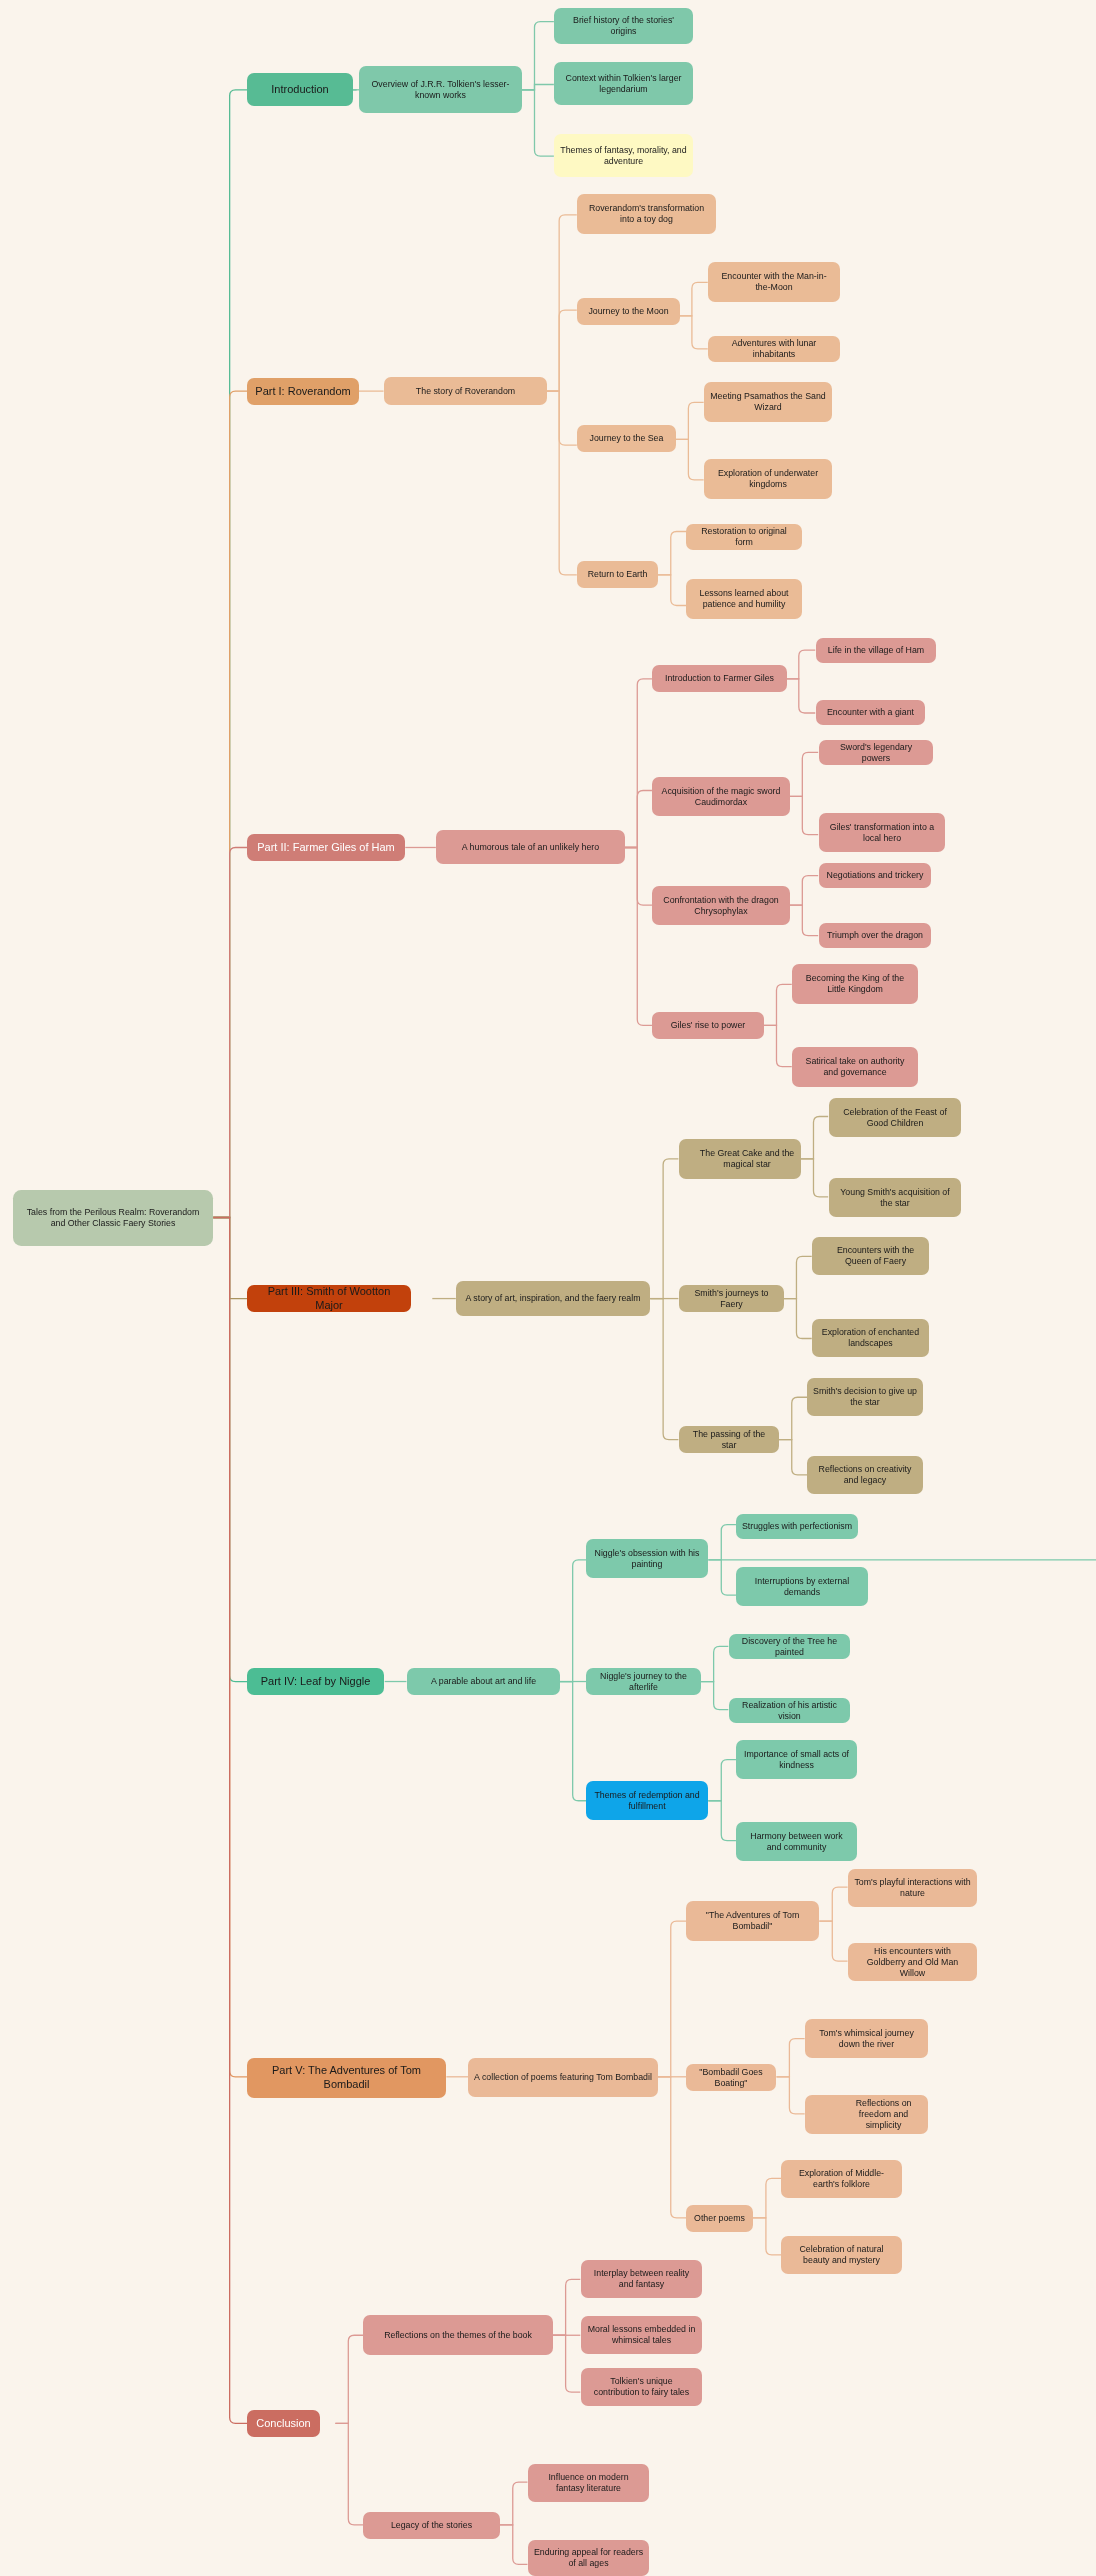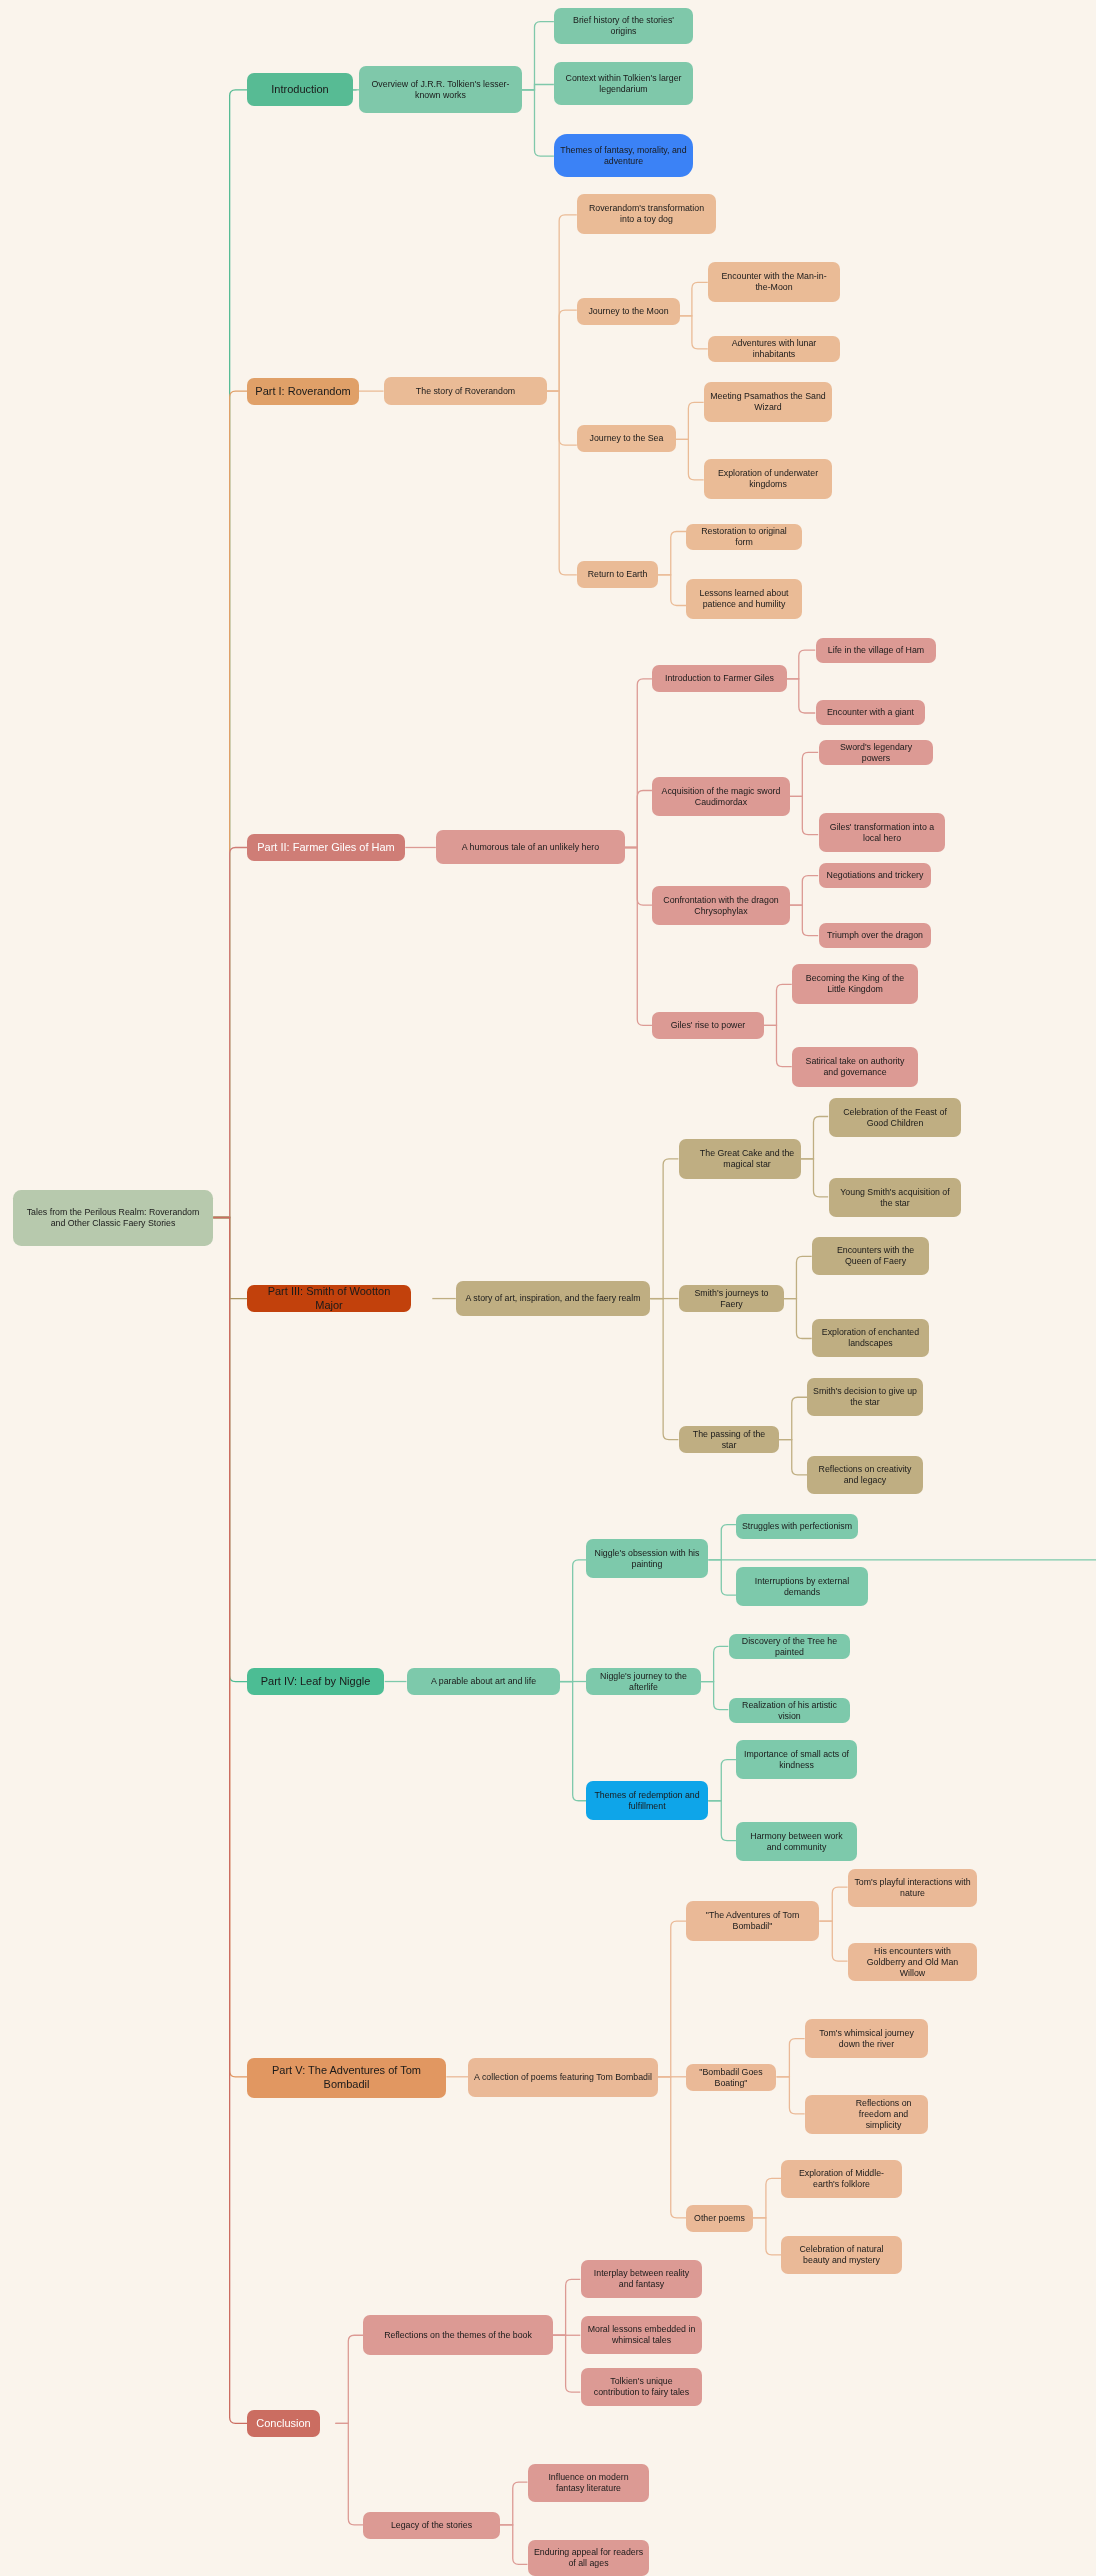--- a/index.html
+++ b/index.html
@@ -143,21 +143,21 @@
       <path d="M851,4298 L873,4298 L873,4355 Q873,4365 883,4365 L898,4365" stroke="#dc9a94"></path>
     </g>
   </svg>
 
   <div class="node root" style="left:13px;top:1190px;width:200px;height:56px;background:#b7c9ad;">Tales from the Perilous Realm: Roverandom and Other Classic Faery Stories</div>
 
   <div class="node lvl1" style="left:247px;top:73px;width:106px;height:33px;background:#57bb94;">Introduction</div>
   <div class="node lvl2" style="left:359px;top:66px;width:163px;height:47px;background:#7fc8aa;">Overview of J.R.R. Tolkien's lesser-known works</div>
   <div class="node lvl3" style="left:554px;top:8.2px;width:139px;height:36px;background:#7fc8aa;">Brief history of the stories' origins</div>
   <div class="node lvl3" style="left:554px;top:62px;width:139px;height:43px;background:#7fc8aa;">Context within Tolkien's larger legendarium</div>
-  <div class="node lvl3" style="left:554px;top:134px;width:139px;height:43px;background:#3b82f6;border-radius:13px;">Themes of fantasy, morality, and adventure</div>
+  <div class="node lvl3" style="left:554px;top:134px;width:139px;height:43px;background:#fef9c3;">Themes of fantasy, morality, and adventure</div>
 
   <div class="node lvl1" style="left:247px;top:378px;width:112px;height:27px;background:#e0a068;">Part I: Roverandom</div>
   <div class="node lvl2" style="left:384px;top:377px;width:163px;height:28px;background:#eabb96;">The story of Roverandom</div>
 
   <div class="node lvl3" style="left:577px;top:194px;width:139px;height:40px;background:#eabb96;">Roverandom's transformation into a toy dog</div>
 
   <div class="node lvl3" style="left:577px;top:298px;width:103px;height:27px;background:#eabb96;">Journey to the Moon</div>
   <div class="node lvl4" style="left:708px;top:262px;width:132px;height:40px;background:#eabb96;">Encounter with the Man-in-the-Moon</div>
   <div class="node lvl4" style="left:708px;top:336px;width:132px;height:26px;background:#eabb96;">Adventures with lunar inhabitants</div>
 

